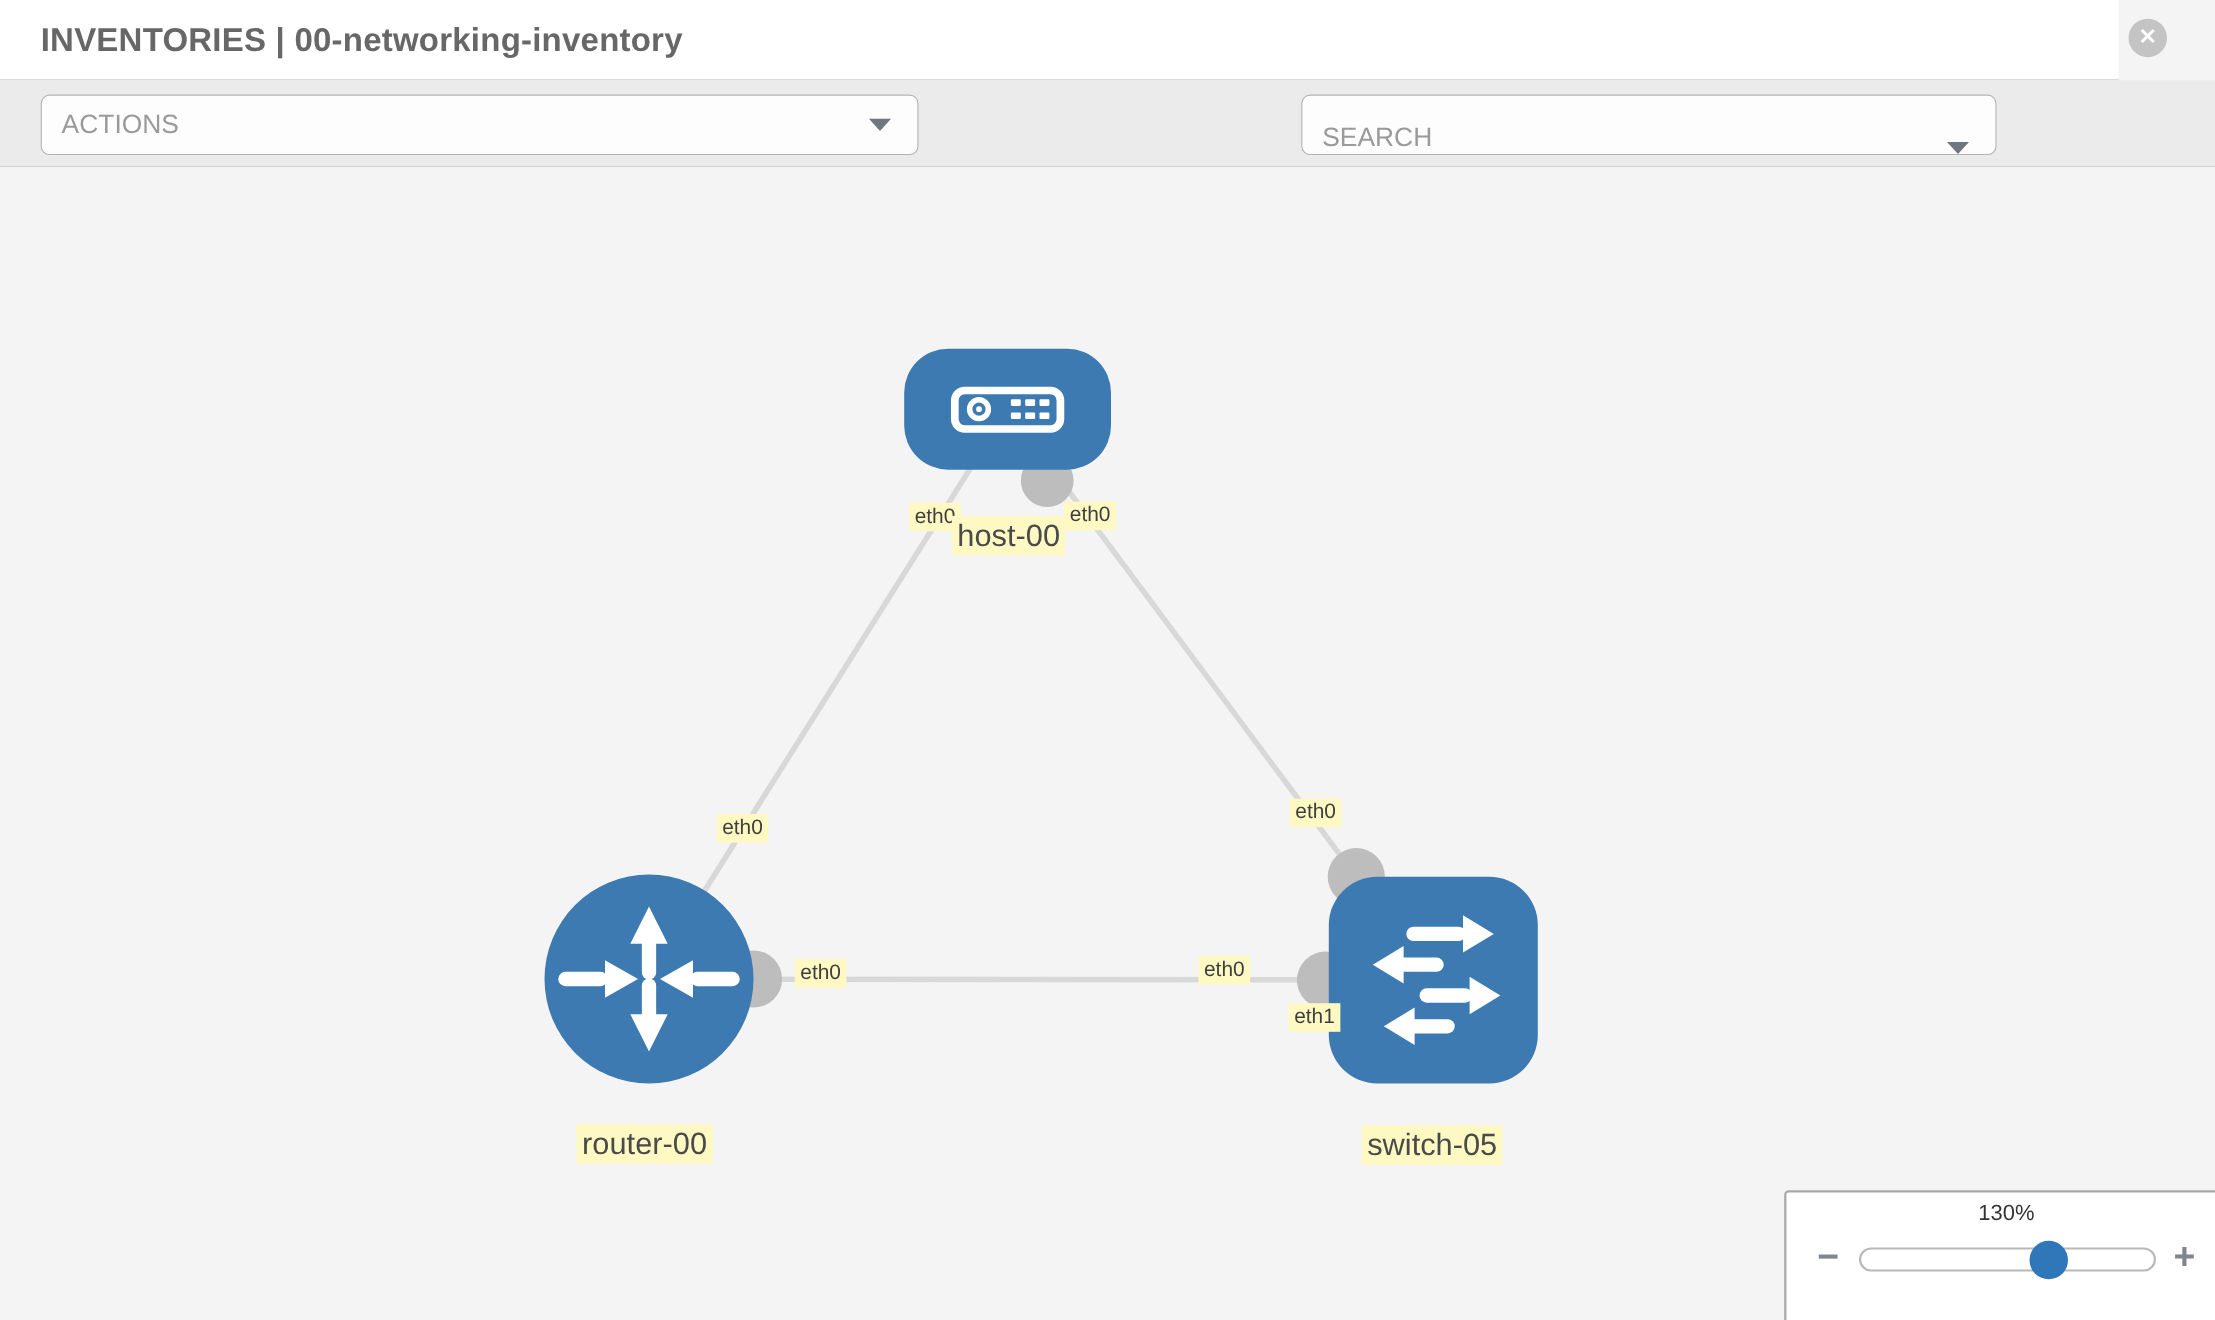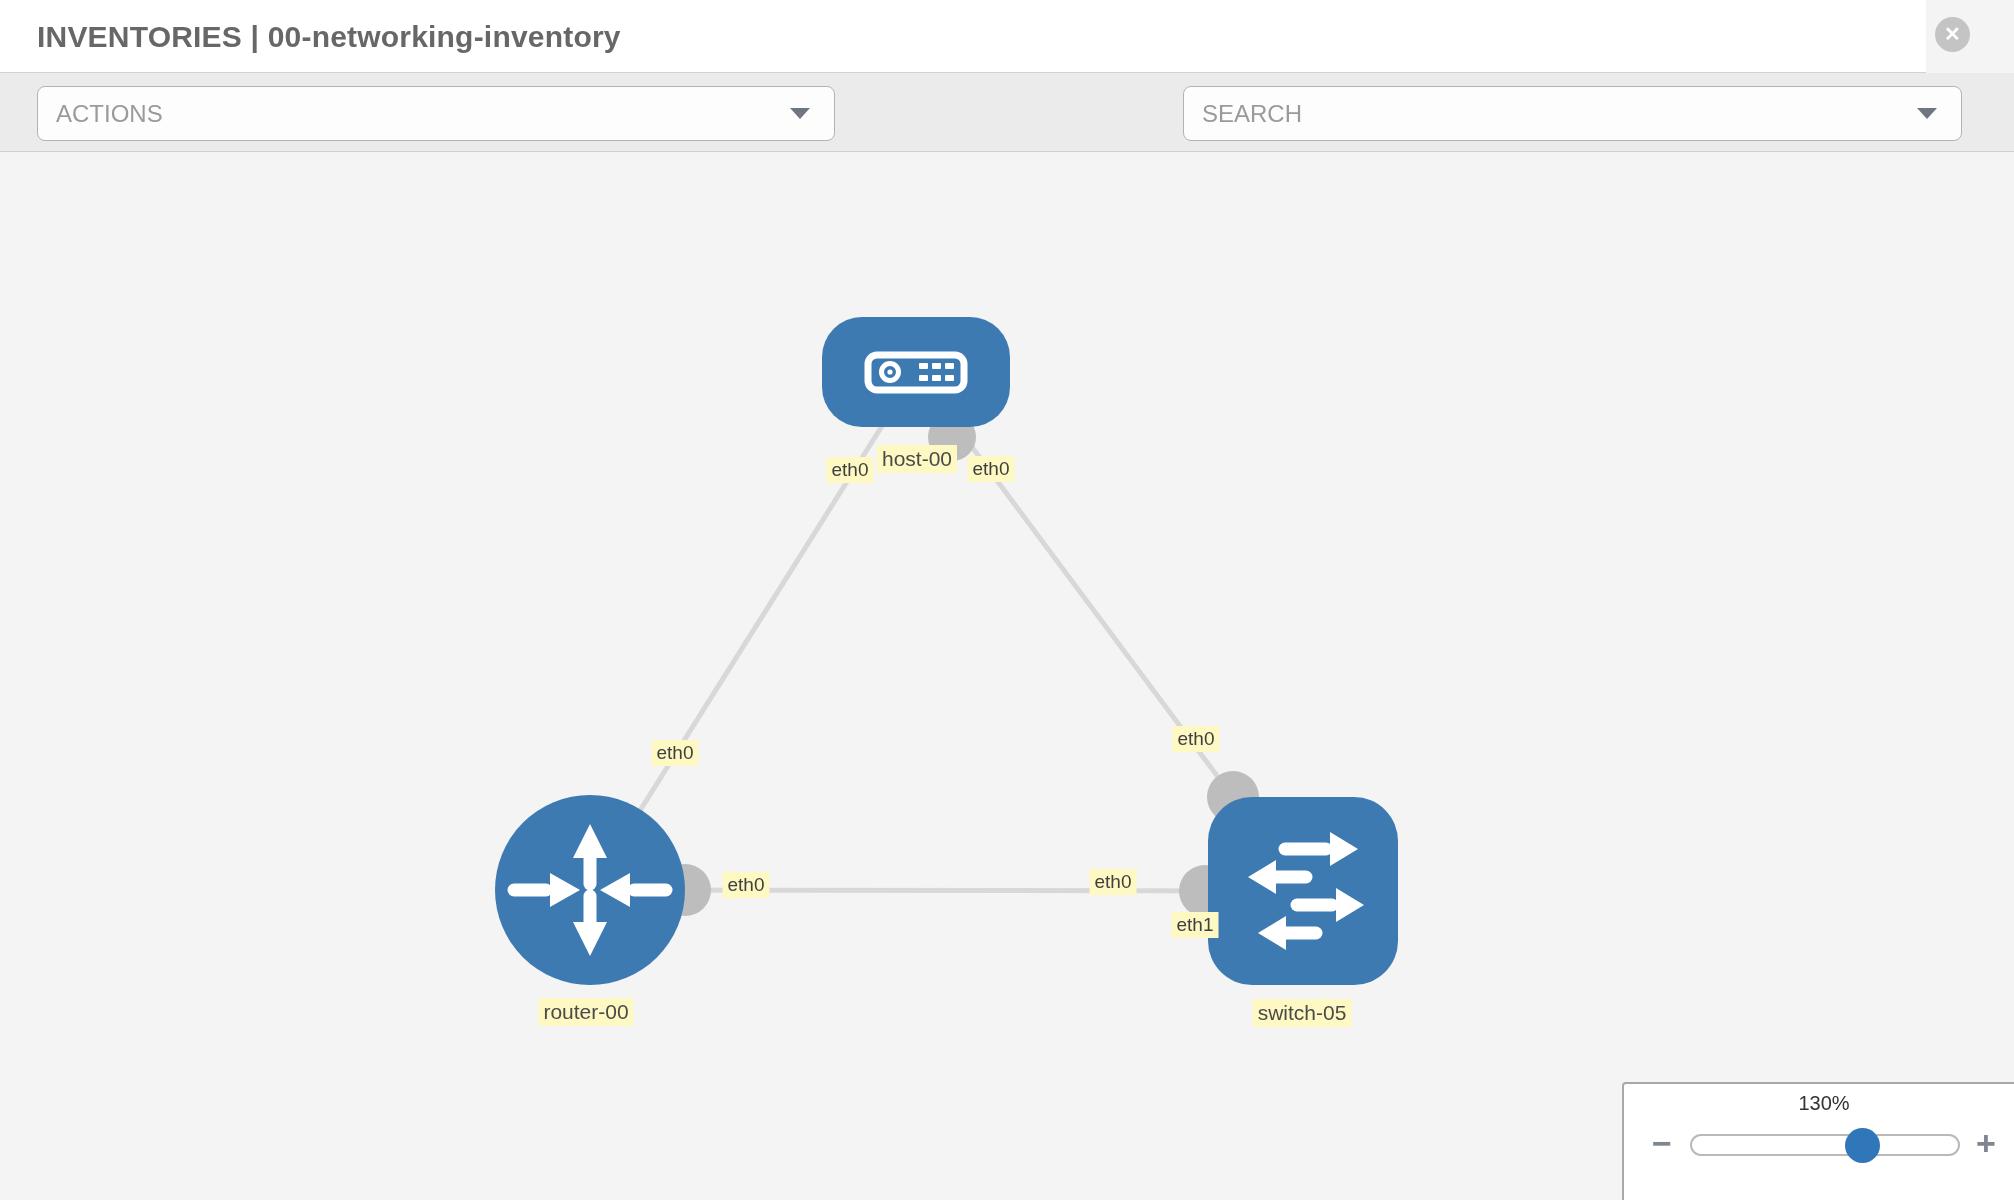--- a/index.html
+++ b/index.html
@@ -34,36 +34,36 @@
     position:absolute; top:13px; height:55px; background:#fdfdfd;
     border:1px solid #b3b3b3; border-radius:8px;
     display:flex; align-items:center; justify-content:space-between;
     font-size:24px; color:#9a9a9a; padding:0 24px 0 18px;
   }
   .select-box .caret {
     width:0; height:0; border-left:10px solid transparent;
     border-right:10px solid transparent; border-top:11px solid #6e7680;
   }
   #actions-box { left:37px;  width:798px; }
-  #search-box  { left:1183px; width:779px; }
+  #search-box  { left:1183px; width:632px;align-items:flex-end; }
   .tool-icon { position:absolute; top:97px; width:36px; height:36px; cursor:pointer; }
   #wrench-icon { left:1052px; }
   #key-icon    { left:1118px; }
   .tool-icon svg { width:36px; height:36px; fill:#7e868f; }
   
   .canvas {
     position:absolute; top:152px; left:0; width:2014px; height:1048px;
     background:#f4f4f4;
   }
   .graph-svg { position:absolute; top:0; left:0; }
   .chip {
     position:absolute; transform:translate(-50%,-50%);
     background:#fef9c3; color:#4a4a4a; padding:2px 5px; white-space:nowrap;
   }
-  .node-label { font-size:21px; }
+  .node-label { font-size:28px;margin-top:28px; }
   .if-label   { font-size:19px; color:#3f3f3f; }
   
   .zoom-panel {
     position:absolute; left:1622px; top:930px; width:412px; height:290px;
     background:#ffffff; border:2px solid #a8a8a8; border-radius:4px;
   }
   .zoom-value {
     position:absolute; top:8px; left:0; width:400px; text-align:center;
     font-size:20px; color:#333333;
   }

